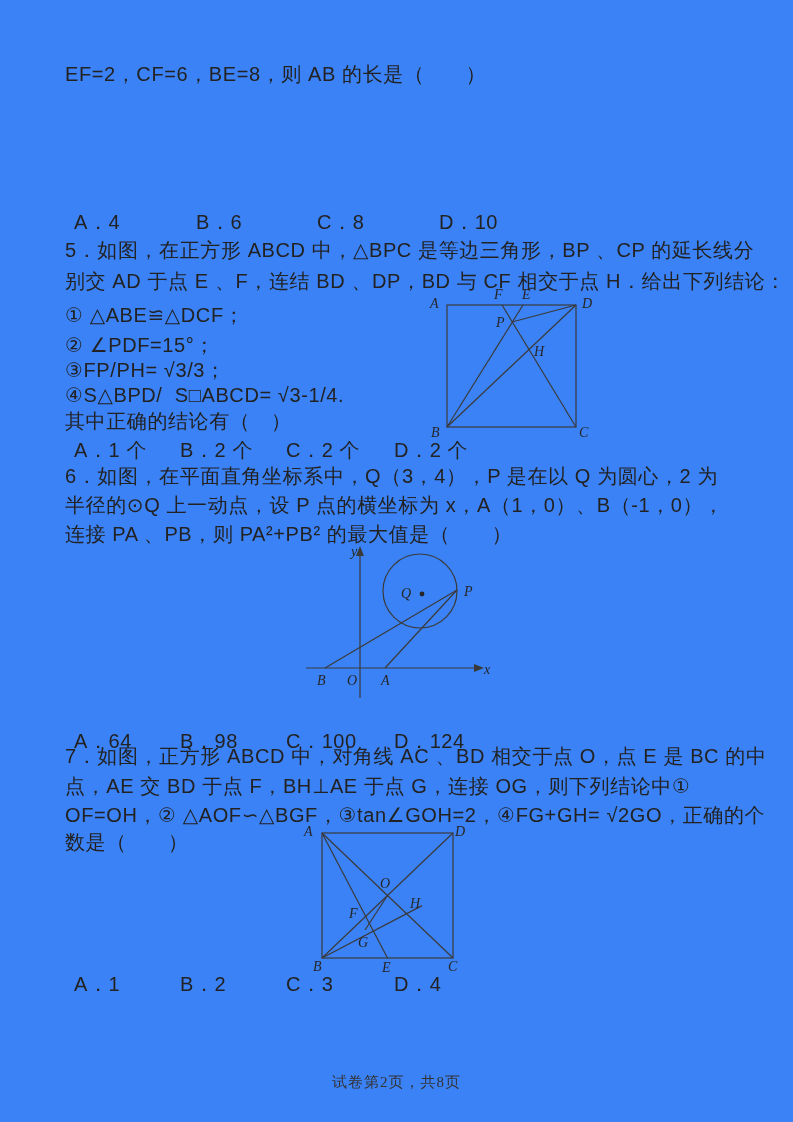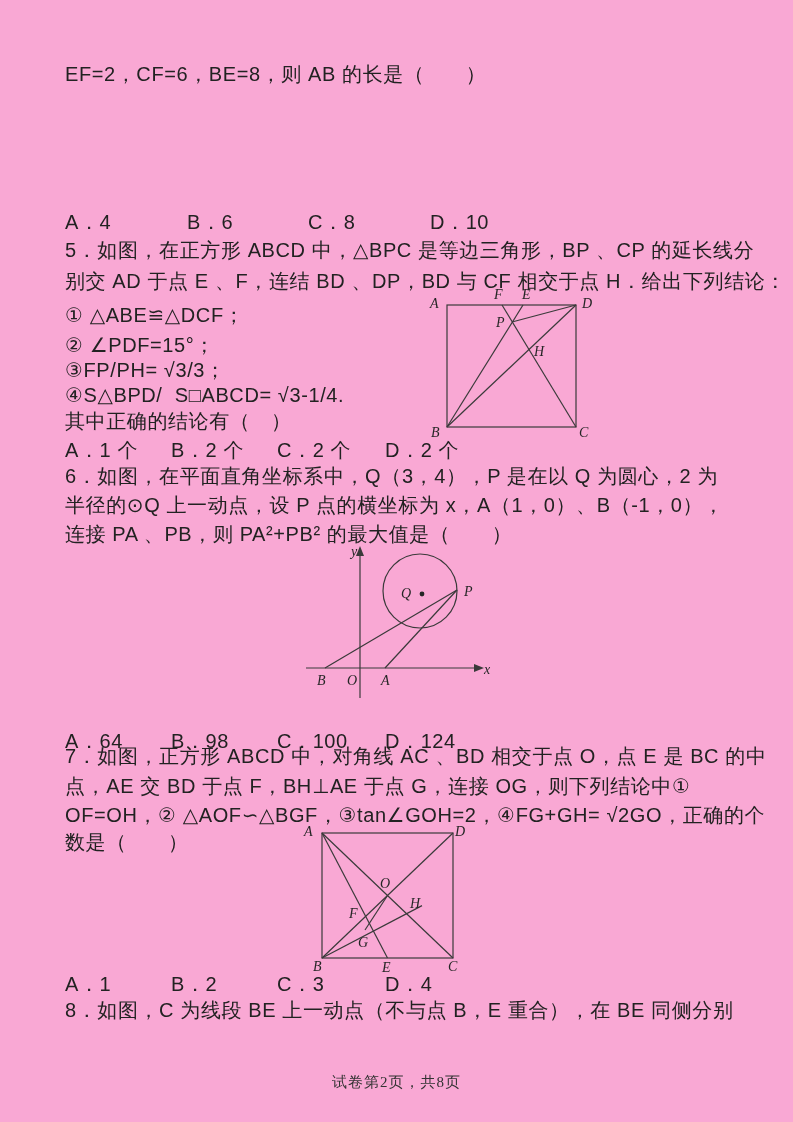--- a/index.html
+++ b/index.html
@@ -1,19 +1,19 @@
 <!DOCTYPE html>
 <html><head>
 <meta charset="utf-8">
 <style>
   html,body { margin:0; padding:0; background:#ffffff; }
   .page {
     position:relative;
     width:793px; height:1122px;
-    background:#f9a8d4;
+    background:#3b82f6;
     overflow:hidden;
     font-family:"Liberation Sans","DejaVu Sans",sans-serif;
     color:#222222;
   }
   .tl {
     position:absolute;
     left:65px;
     font-size:20px;
     line-height:24px;
     letter-spacing:0.6px;
@@ -24,21 +24,21 @@
     position:absolute;
     left:65px;
     display:grid;
     font-size:20px;
     letter-spacing:0.6px;
     white-space:pre;
     color:#222222;
   }
   .optrow.wide { grid-template-columns:122px 121px 122px auto; }
   .optrow.norm { grid-template-columns:106px 106px 108px auto; }
-  .optrow span { display:block; }
+  .optrow span { display:block;margin-left:9px; }
   .diagram { position:absolute; }
   .diagram line, .diagram rect, .diagram circle.outline, .diagram path {
     stroke:#3a3a3a; stroke-width:1.2; fill:none;
   }
   .diagram text {
     font-family:"Liberation Serif","DejaVu Serif",serif;
     font-style:italic;
     font-size:14px;
     fill:#262626;
   }
@@ -149,17 +149,16 @@
     <text x="148" y="147">C</text>
   </svg>
 
   <div class="optrow norm" style="top:971px">
     <span>A．1</span>
     <span>B．2</span>
     <span>C．3</span>
     <span>D．4</span>
   </div>
 
-  <div class="tl" style="top:998px">8．如图，C 为线段 BE 上一动点（不与点 B，E 重合），在 BE 同侧分别</div>
 
   <div class="footer">试卷第2页，共8页</div>
 
 </div>
 
 </body></html>

